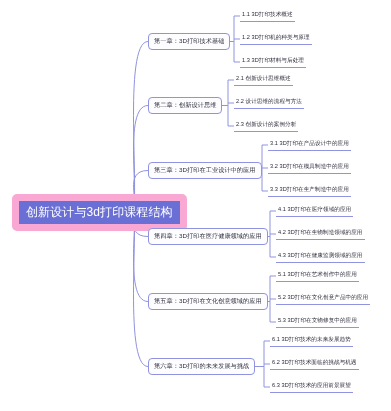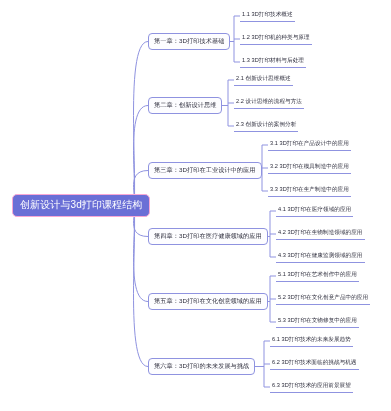--- a/index.html
+++ b/index.html
@@ -27,23 +27,23 @@
   }
   .node {
     position: absolute;
     box-sizing: border-box;
     white-space: nowrap;
     line-height: 1;
   }
   .root-node {
     background: #6a6fd6;
     color: #ffffff;
-    border: 1px solid #f9a8d4;
+    border: 7px solid #f9a8d4;
     border-radius: 5px;
-    font-size: 10px;
+    font-size: 12px;
     padding: 5px 7px 6px 7px;
     letter-spacing: 0.1px;
   }
   .branch-node {
     background: #fdfdff;
     color: #2b2b3a;
     border: 1px solid #8f93e0;
     border-radius: 4px;
     font-size: 6.2px;
     padding: 4px 5px 5px 5px;

